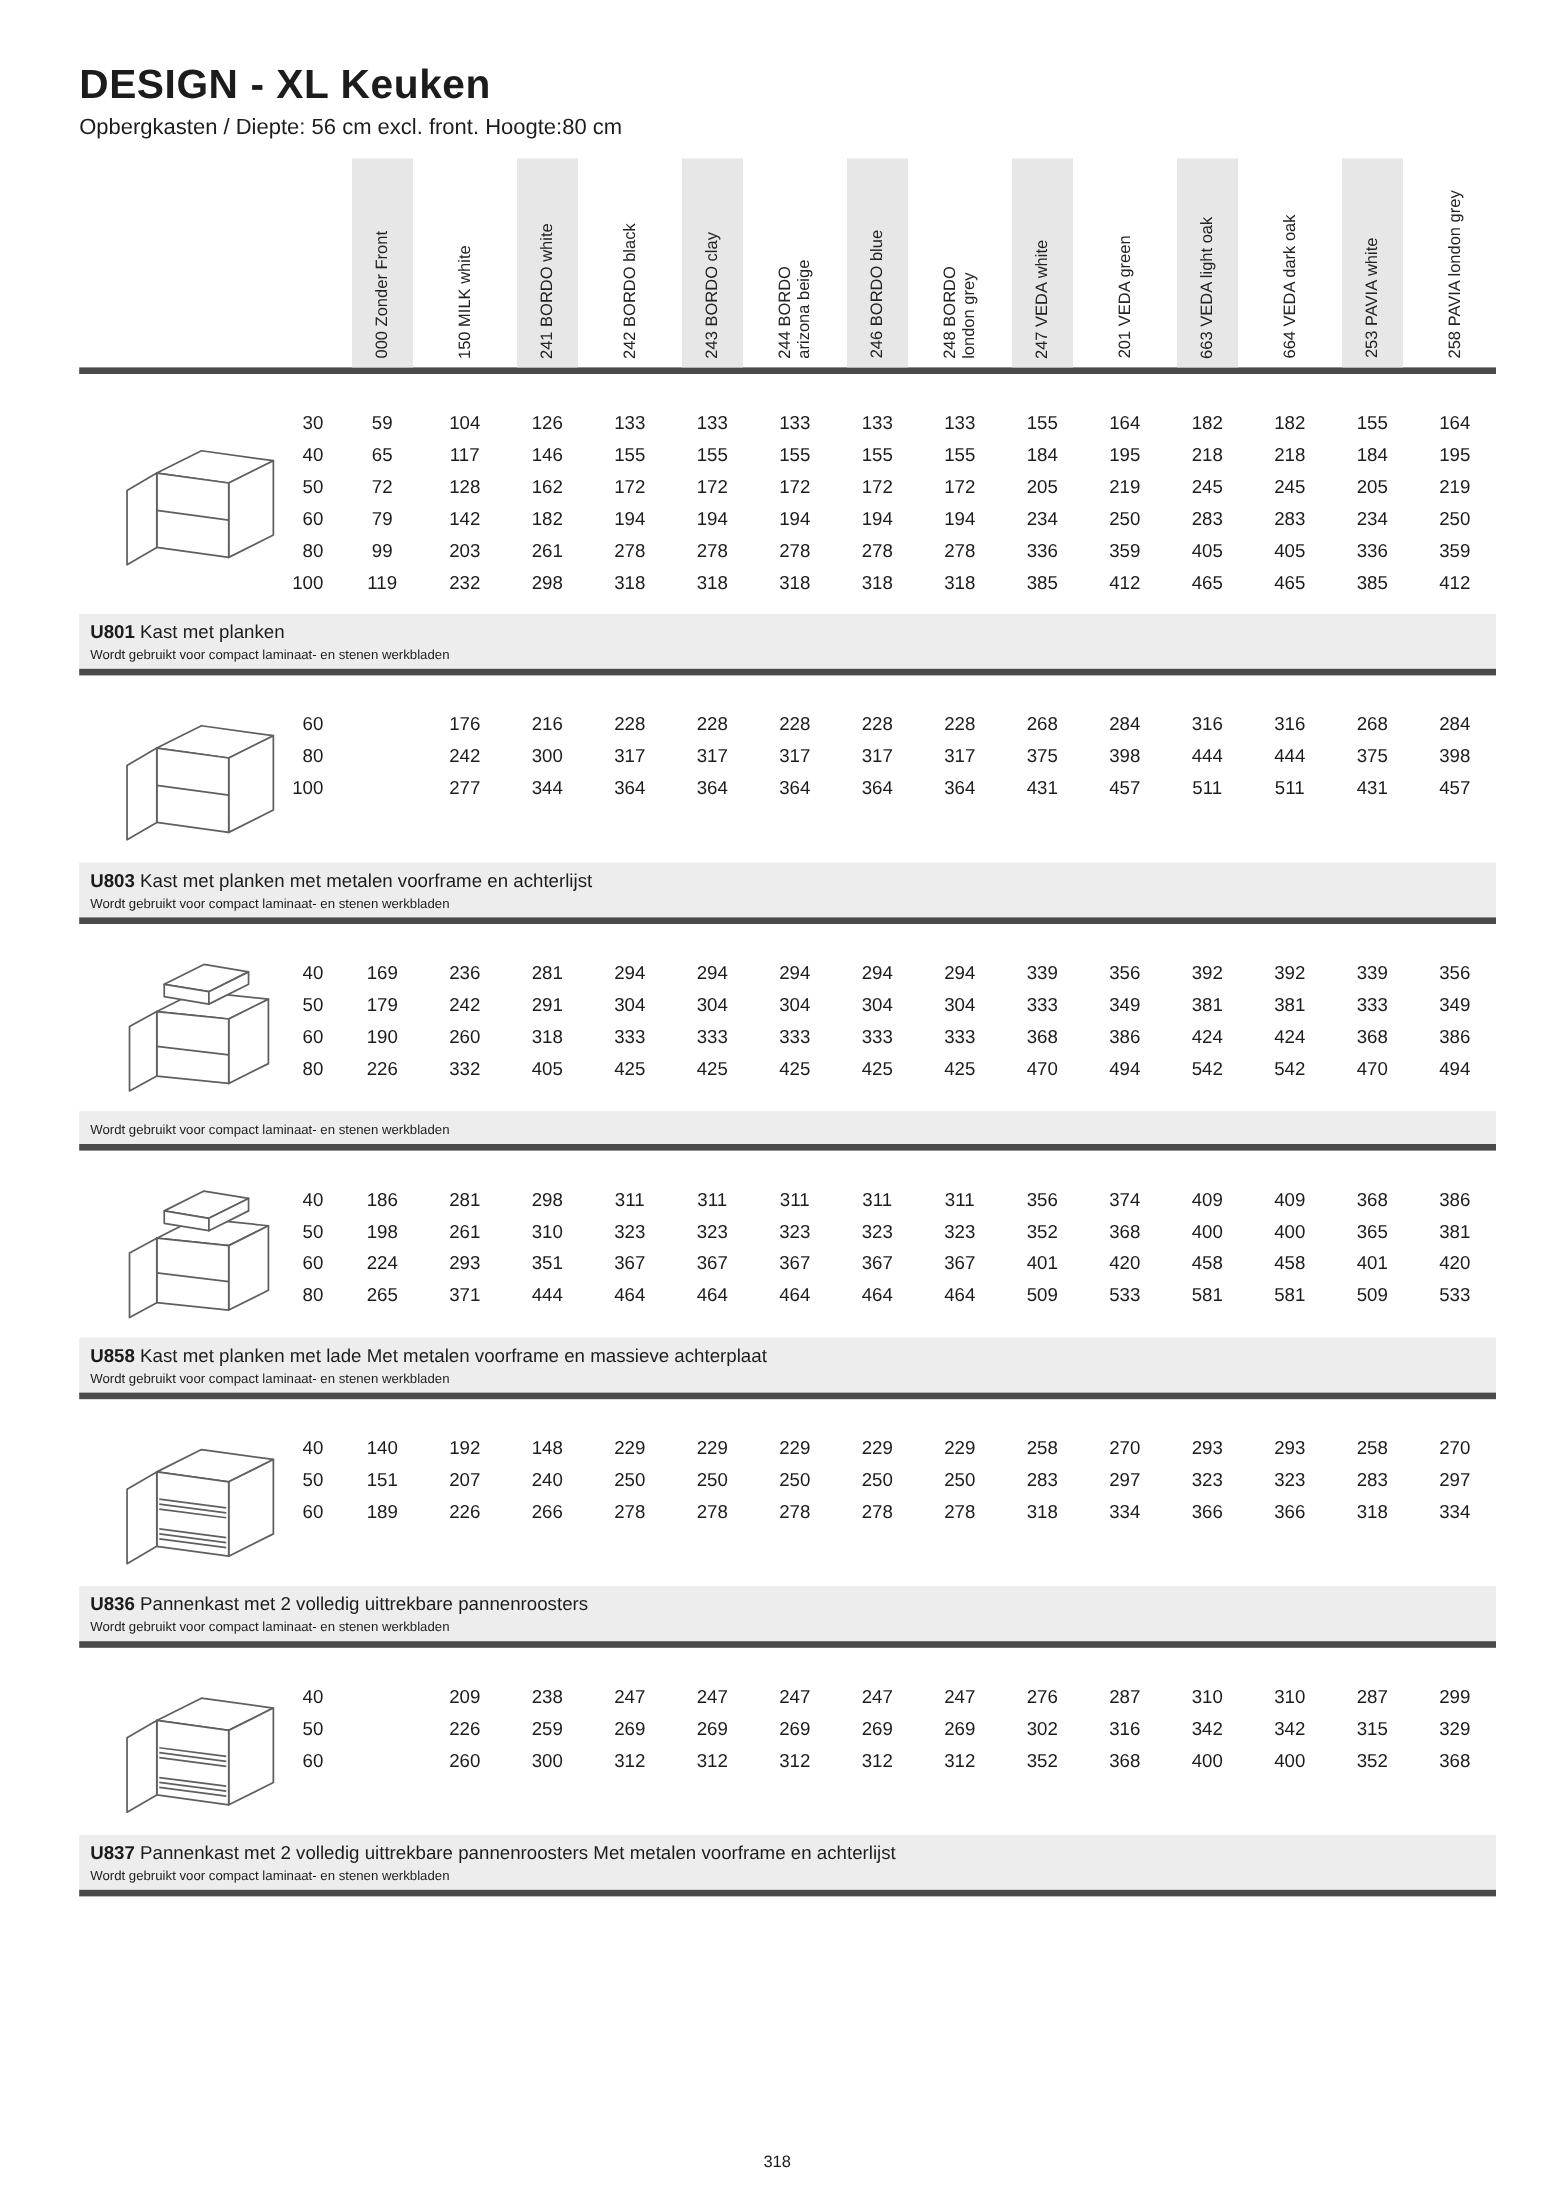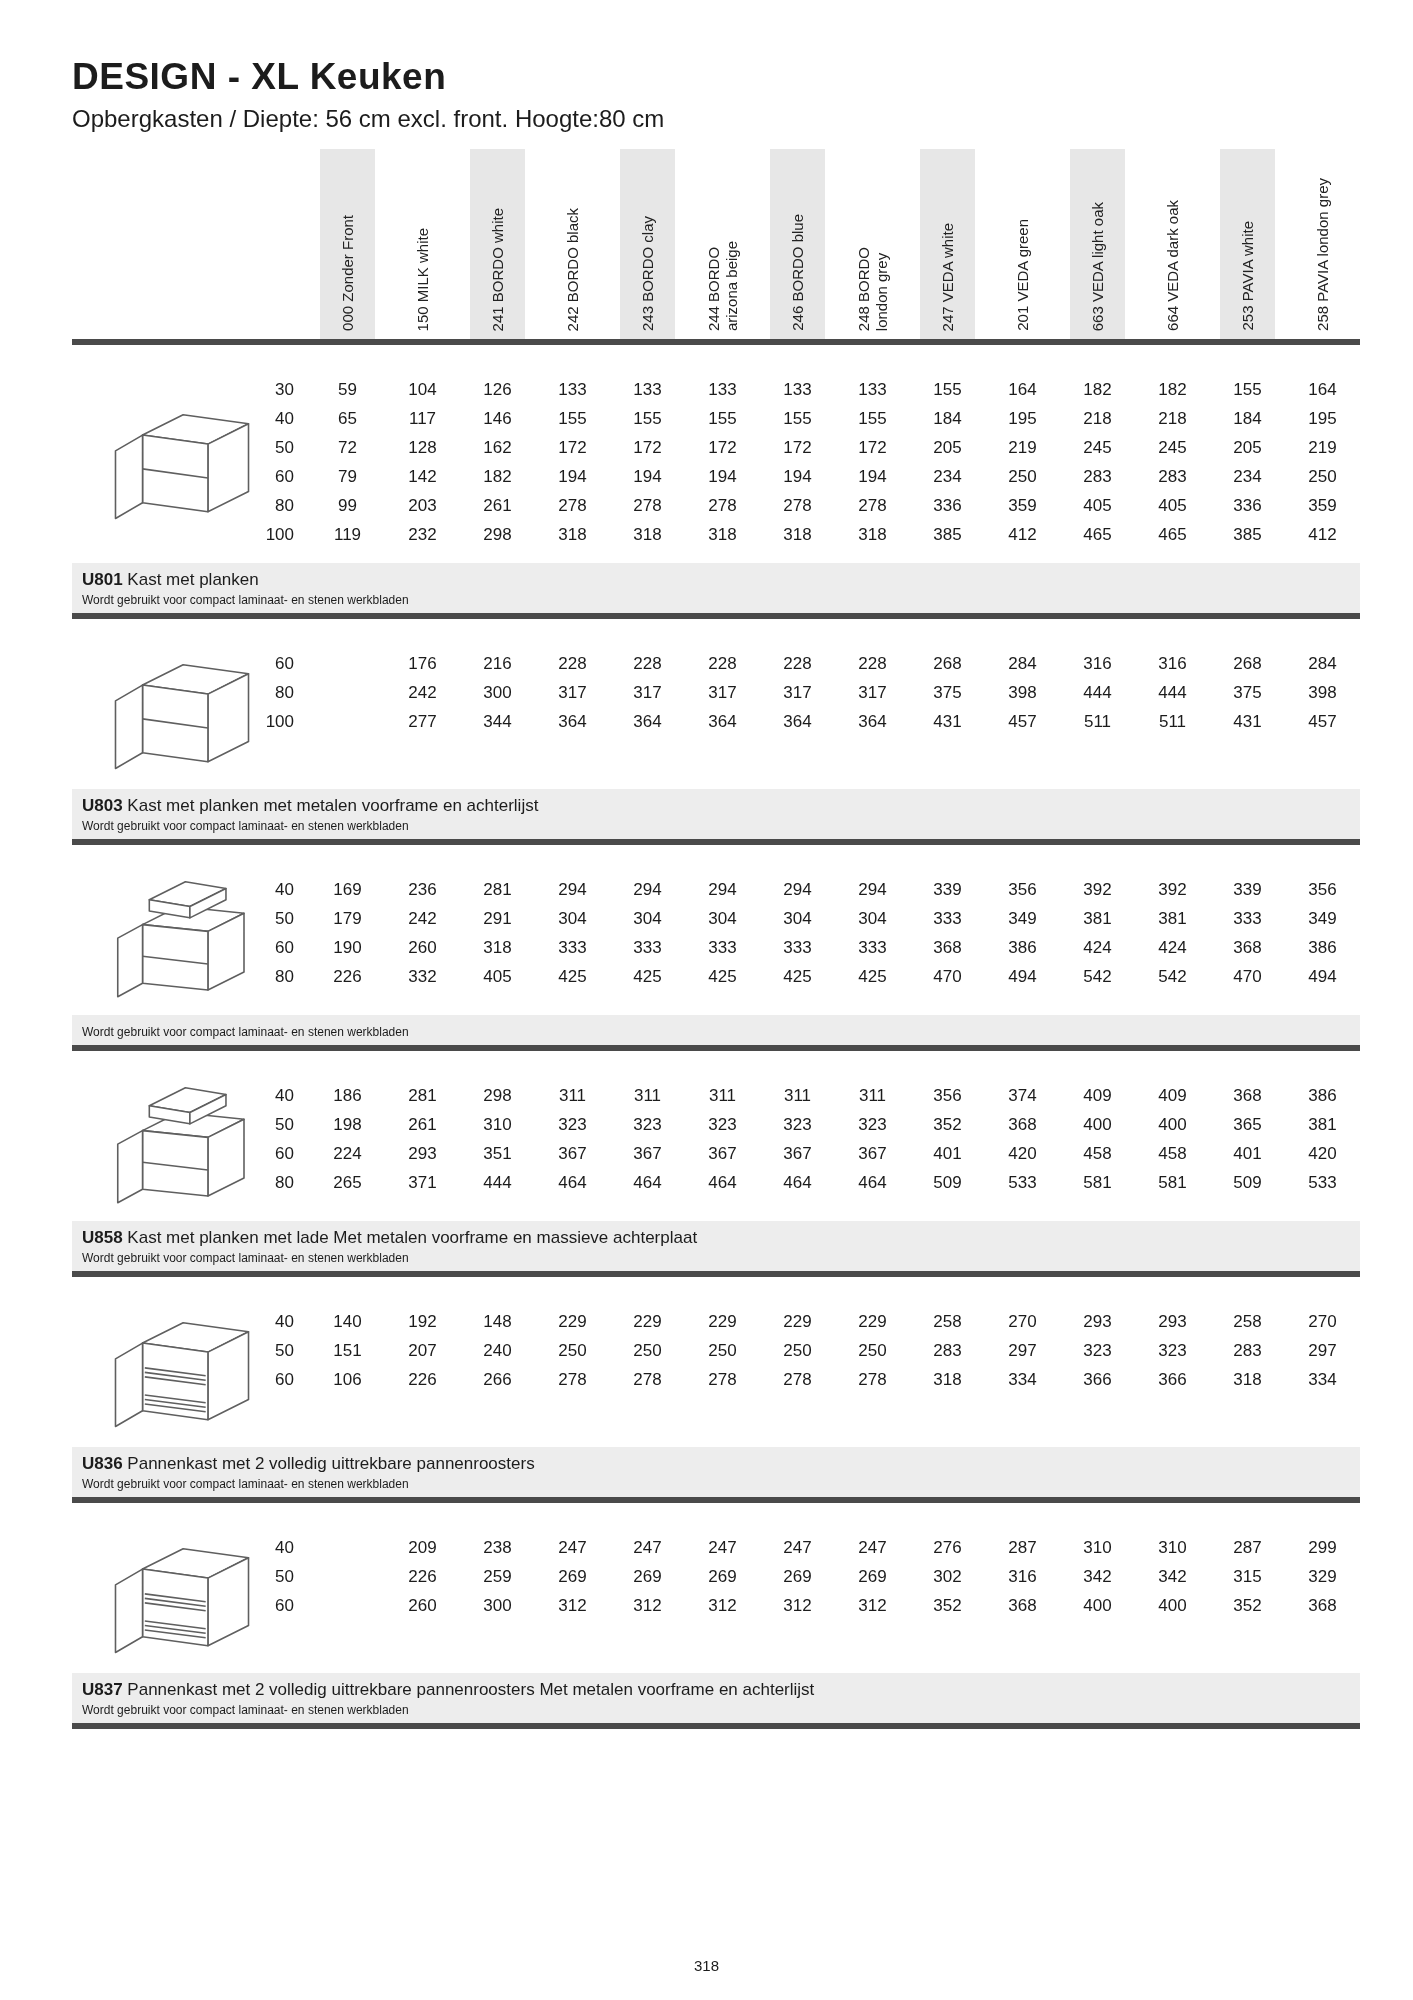--- a/index.html
+++ b/index.html
@@ -5,21 +5,21 @@
   * { margin:0; padding:0; box-sizing:border-box; }
   html,body { background:#fff; }
   body {
     width:1413px; height:2000px; position:relative; overflow:hidden;
     font-family:"Liberation Sans", sans-serif; color:#1c1c1c;
   }
   .content { position:absolute; left:72px; top:56px; width:1288px; }
 
   .page-title   { font-size:37px; font-weight:bold; letter-spacing:.5px; }
   .page-sub     { font-size:25px; font-weight:bold; margin-top:24px; }
-  .page-desc    { font-size:24px; font-weight:normal; margin-top:7px; }
+  .page-desc    { font-size:20px; font-weight:normal; margin-top:7px; }
 
   .header-row { display:flex; margin-top:16px; }
   .hspacer { width:238px; }
   .hcell { width:75px; height:190px; display:flex; align-items:flex-end; justify-content:center; }
   .hcell.striped {
     background:linear-gradient(to right, transparent 13%, var(--stripe,#e7e7e7) 13%,
                var(--stripe,#e7e7e7) 87%, transparent 87%);
   }
   .hlabel {
     writing-mode:vertical-rl; transform:rotate(180deg);
@@ -513,21 +513,21 @@
             <div class="pcell">250</div>
             <div class="pcell">283</div>
             <div class="pcell">297</div>
             <div class="pcell">323</div>
             <div class="pcell">323</div>
             <div class="pcell">283</div>
             <div class="pcell">297</div>
           </div>
           <div class="prow">
             <div class="size-cell">60</div>
-            <div class="pcell">106</div>
+            <div class="pcell">189</div>
             <div class="pcell">226</div>
             <div class="pcell">266</div>
             <div class="pcell">278</div>
             <div class="pcell">278</div>
             <div class="pcell">278</div>
             <div class="pcell">278</div>
             <div class="pcell">278</div>
             <div class="pcell">318</div>
             <div class="pcell">334</div>
             <div class="pcell">366</div>

